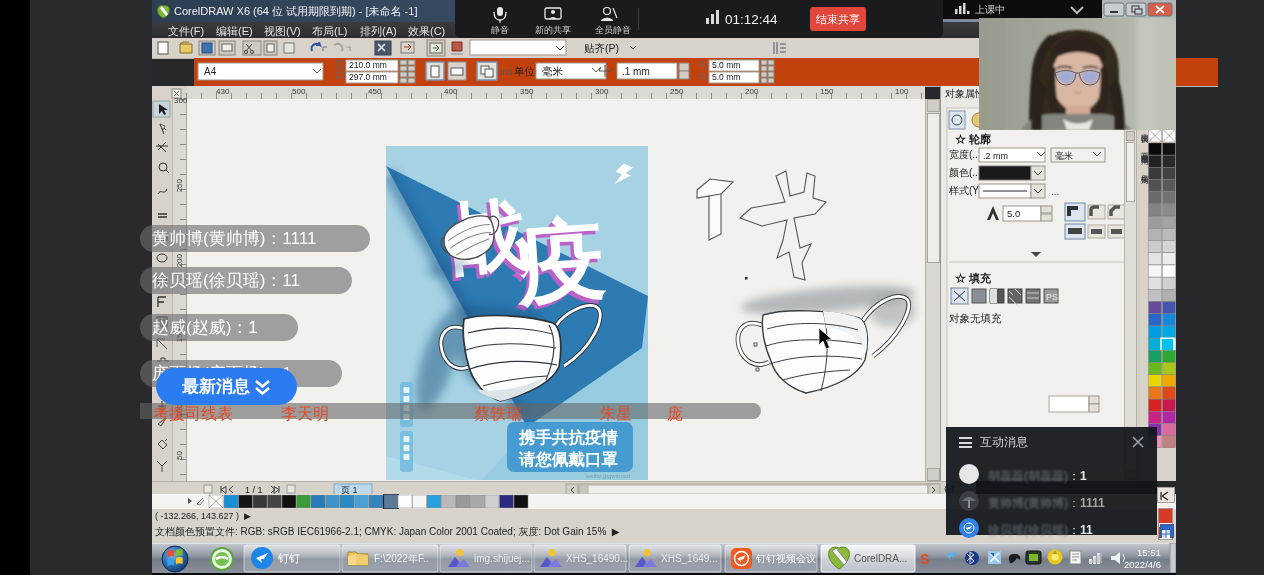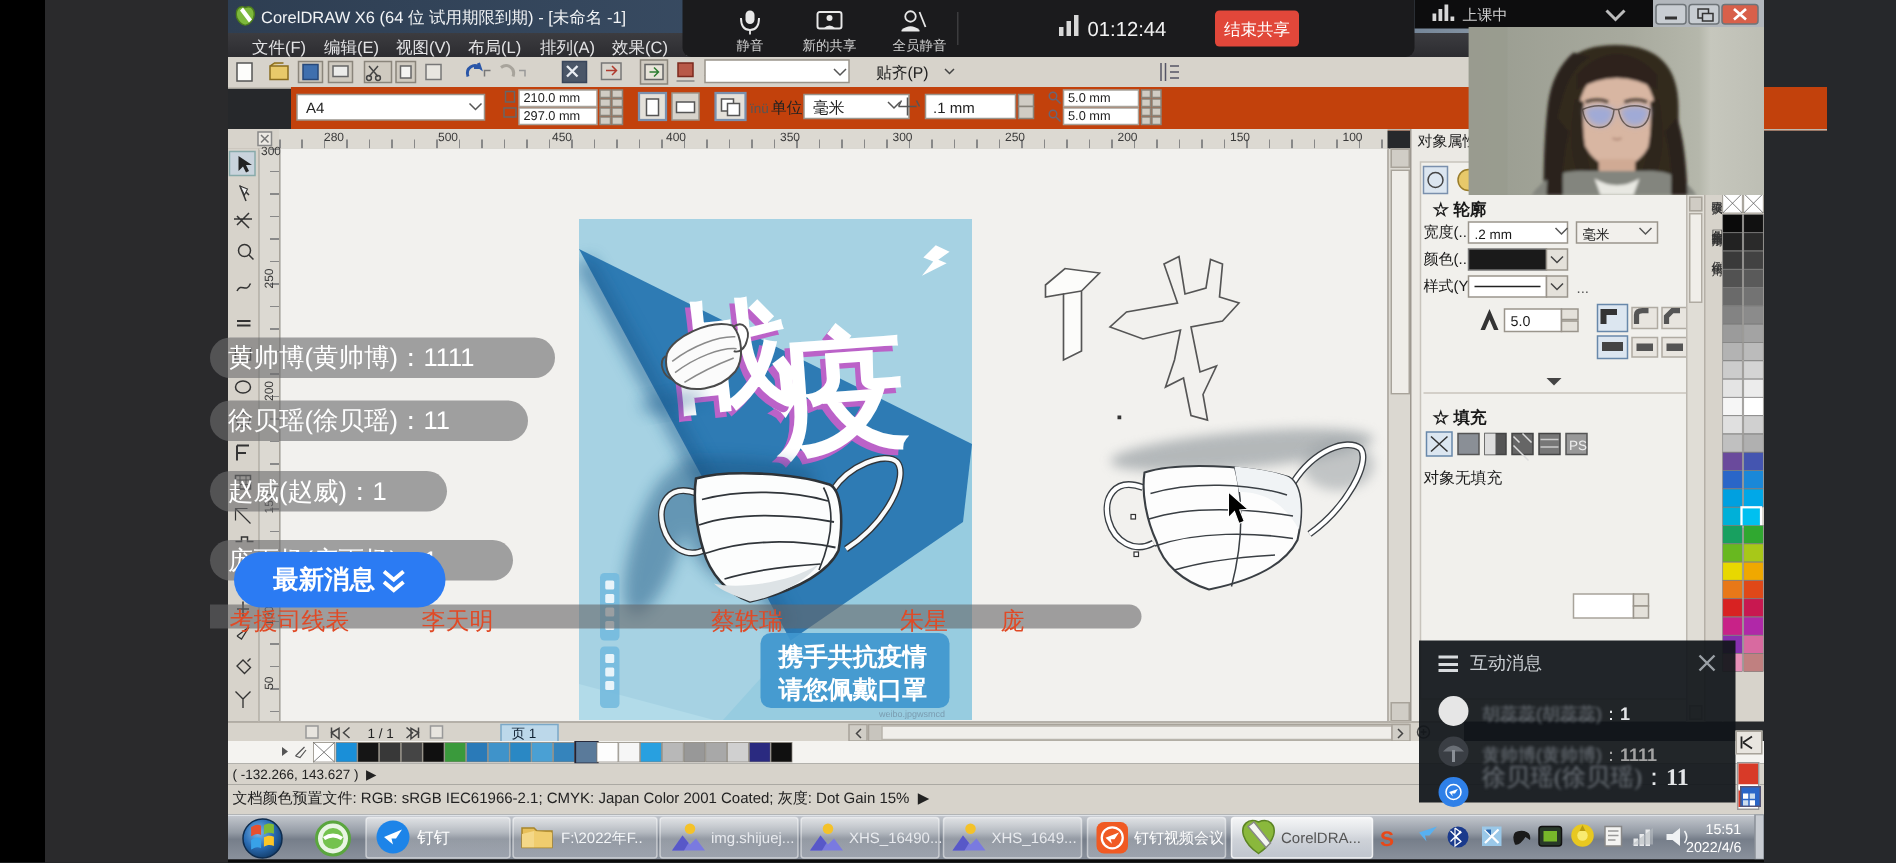--- a/index.html
+++ b/index.html
@@ -174,21 +174,21 @@
           <rect x="567" y="14" width="6" height="5"></rect>
           <rect x="574" y="14" width="6" height="5"></rect>
           <rect x="567" y="20" width="6" height="5"></rect>
           <rect x="574" y="20" width="6" height="5"></rect>
         </g>
   </g>
  </svg>
 </div>
 <div class="abs" id="hruler">
  <div style="position:absolute;left:0;top:7px;width:739px;height:6px;background:repeating-linear-gradient(90deg,#888 0px,#888 1px,transparent 1px,transparent 15px);"></div>
- <span class="rnum" style="left:30px;">280</span>
+ <span class="rnum" style="left:30px;">430</span>
     <span class="rnum" style="left:106px;">500</span>
     <span class="rnum" style="left:182px;">450</span>
     <span class="rnum" style="left:258px;">400</span>
     <span class="rnum" style="left:334px;">350</span>
     <span class="rnum" style="left:409px;">300</span>
     <span class="rnum" style="left:484px;">250</span>
     <span class="rnum" style="left:559px;">200</span>
     <span class="rnum" style="left:634px;">150</span>
     <span class="rnum" style="left:709px;">100</span>
 </div>
@@ -785,21 +785,21 @@
  <div style="position:absolute;left:42px;top:41px;font-size:12px;"><span class="blur1">胡蕊蕊(胡蕊蕊)</span><span style="color:#e4e6e8;">：<b>1</b></span></div>
  <div style="position:absolute;left:13px;top:64px;width:20px;height:20px;border-radius:50%;background:#3a3e44;overflow:hidden;"><svg width="20" height="20">
         <path d="M3 10 q7 -8 14 0 z" fill="#6a6f76"></path>
         <rect x="9" y="9" width="2" height="8" fill="#8a8f96"></rect>
       </svg></div>
  <div style="position:absolute;left:42px;top:68px;font-size:12px;"><span class="blur1">黄帅博(黄帅博)</span><span style="color:#a3a3a3;">：<b>1111</b></span></div>
  <div style="position:absolute;left:13px;top:91px;width:20px;height:20px;border-radius:50%;background:#2f80e8;overflow:hidden;"><svg width="20" height="20">
         <circle cx="10" cy="10" r="5" fill="none" stroke="#fff" stroke-width="1"></circle>
         <path d="M7 10 l6 -2 l-2 3 l-2 0 l0.6 2 z" fill="#fff"></path>
       </svg></div>
- <div style="position:absolute;left:42px;top:81px;font-size:16px;font-family:Liberation Serif, serif;"><span class="blur1">徐贝瑶(徐贝瑶)</span><span style="color:#e4e6e8;">：<b>11</b></span></div>
+ <div style="position:absolute;left:42px;top:95px;font-size:12px;"><span class="blur1">徐贝瑶(徐贝瑶)</span><span style="color:#e4e6e8;">：<b>11</b></span></div>
 </div>
 
 <div class="abs" style="left:1157px;top:487px;width:16px;height:14px;background:#e8e5df;border:1px solid #a8a39a;"><svg width="14" height="12">
       <path d="M3 2 l0 8 m1 -4 l6 -4 m-6 4 l6 4" stroke="#222" fill="none" stroke-width="1.2"></path>
     </svg></div>
 <div class="abs" style="left:1158px;top:508px;width:13px;height:30px;background:#fff;border:1px solid #999;">
     <div style="height:14px;background:#d83a28;"></div>
     <div style="height:3px;background:#fff;"></div>
     <div style="height:11px;background:#d83a28;margin-top:1px;"></div>
   </div>

